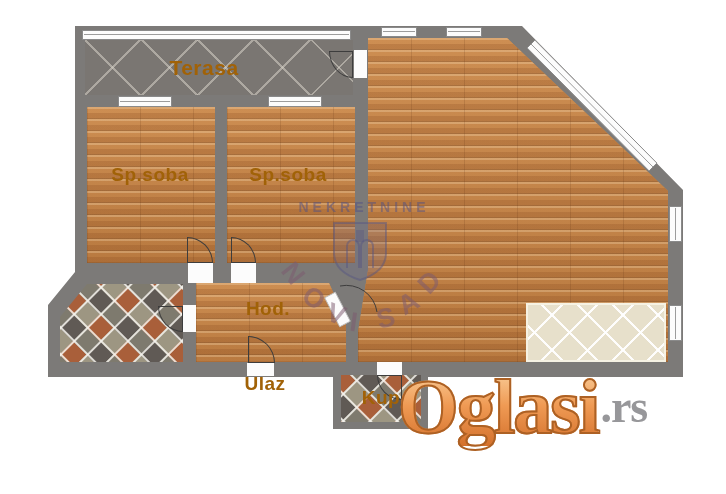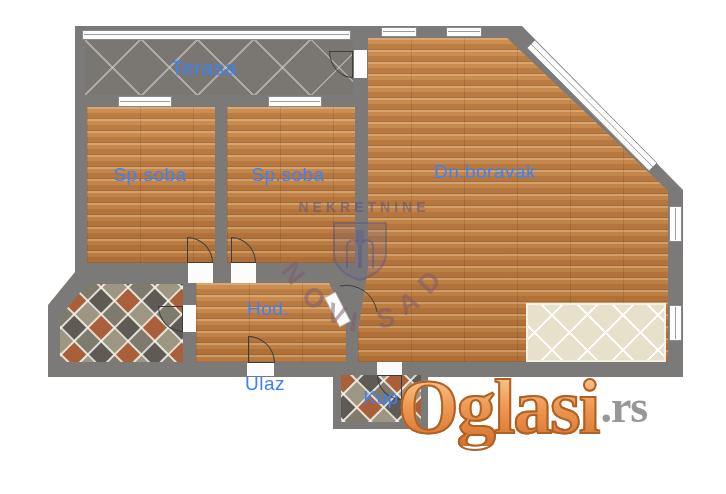--- a/index.html
+++ b/index.html
@@ -34,21 +34,21 @@
   .win{background:#fcfcfc;border:1px solid #8a8a8a;box-sizing:border-box;}
   .win-h::after{content:"";position:absolute;left:1px;right:1px;top:50%;height:1px;
     margin-top:-1px;background:#9c9c9c;}
   .win-v::after{content:"";position:absolute;top:1px;bottom:1px;left:50%;width:1px;
     margin-left:-1px;background:#9c9c9c;}
   .gap{background:#fcfcfc;}
   .arc{border:1px solid #3d3d3d;box-sizing:border-box;background:transparent;}
   .arc-bl{border-bottom-left-radius:100% 100%;}
   .arc-tr{border-top-right-radius:100% 100%;}
   
-  .lbl{transform:translate(-50%,-50%);font-weight:normal;font-size:19px;color:#3b82f6;
+  .lbl{transform:translate(-50%,-50%);font-weight:bold;font-size:19px;color:#a16207;
        white-space:nowrap;letter-spacing:0.5px;z-index:30;text-align:center;}
   
   .wm{z-index:20;pointer-events:none;}
   .wm-line1{left:362px;top:184px;transform:translate(-50%,-50%);
     font-weight:bold;font-size:23px;letter-spacing:7px;color:rgba(80,80,132,0.50);}
   .wm-line2{left:364px;top:207px;transform:translate(-50%,-50%);
     font-weight:bold;font-size:14px;letter-spacing:4px;color:rgba(80,80,132,0.50);}
   .wm-ch{font-weight:bold;font-size:27px;color:rgba(124,90,112,0.52);}
   
   .logo{left:398px;top:368px;z-index:40;display:flex;align-items:center;
@@ -118,21 +118,20 @@
   <div class="abs wm wm-ch" style="left:303px;top:283px;transform:rotate(37deg);">O</div>
   <div class="abs wm wm-ch" style="left:327px;top:299px;transform:rotate(21deg);">V</div>
   <div class="abs wm wm-ch" style="left:350px;top:307px;transform:rotate(8deg);">I</div>
   <div class="abs wm wm-ch" style="left:377px;top:303px;transform:rotate(-14deg);">S</div>
   <div class="abs wm wm-ch" style="left:399px;top:288px;transform:rotate(-30deg);">A</div>
   <div class="abs wm wm-ch" style="left:420px;top:267px;transform:rotate(-47deg);">D</div>
 
   <div class="abs lbl" style="left:204px;top:68px;font-size:21px;">Terasa</div>
   <div class="abs lbl" style="left:150px;top:175px;">Sp.soba</div>
   <div class="abs lbl" style="left:288px;top:175px;">Sp.soba</div>
-  <div class="abs lbl" style="left:485px;top:172px;">Dn.boravak</div>
   <div class="abs lbl" style="left:268px;top:309px;">Hod.</div>
   <div class="abs lbl" style="left:265px;top:384px;">Ulaz</div>
   <div class="abs lbl" style="left:381px;top:398px;">Kup</div>
 
   <div class="abs logo">
     <span class="logo-name">Oglasi</span>
     <span class="logo-tld">.rs</span>
   </div>
 
 </div>

